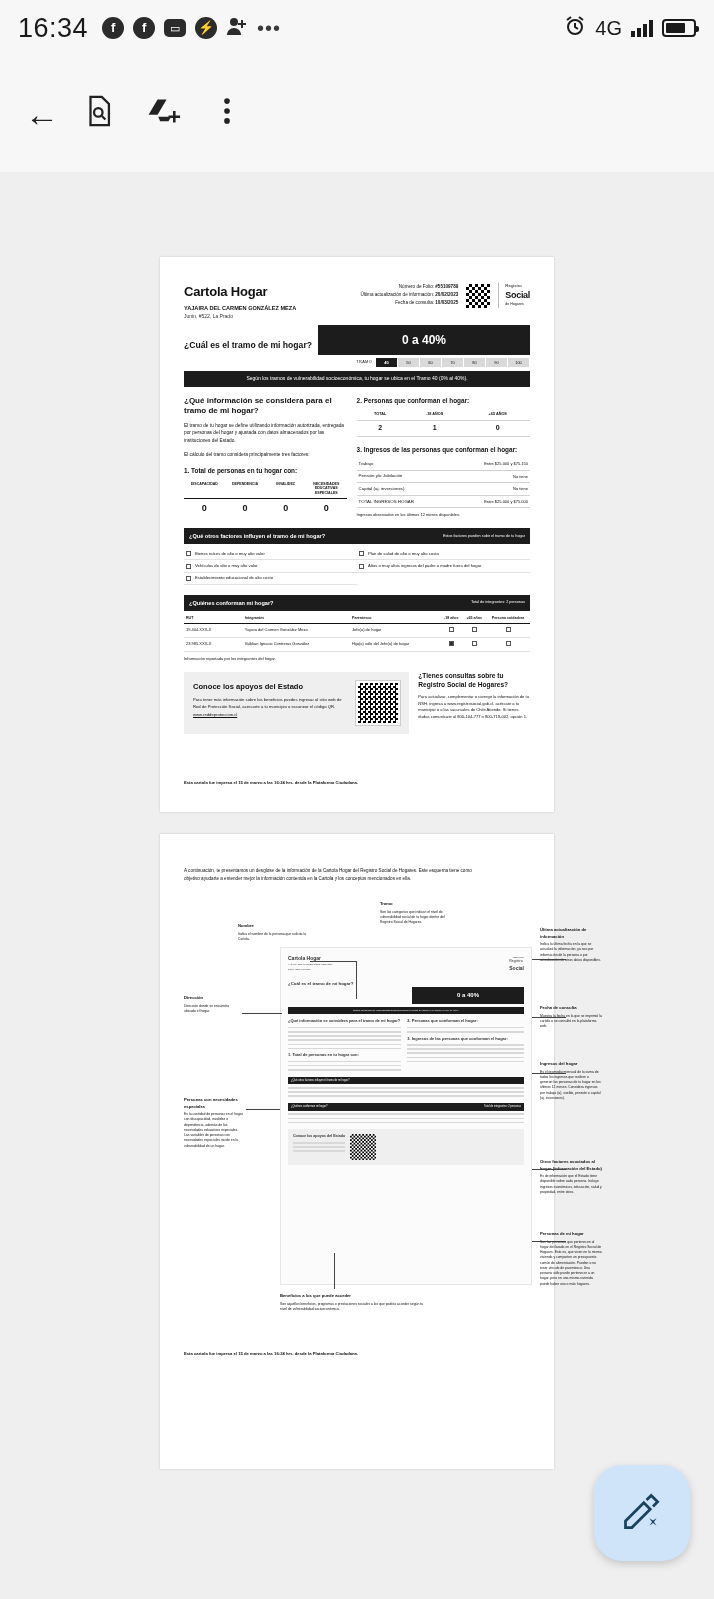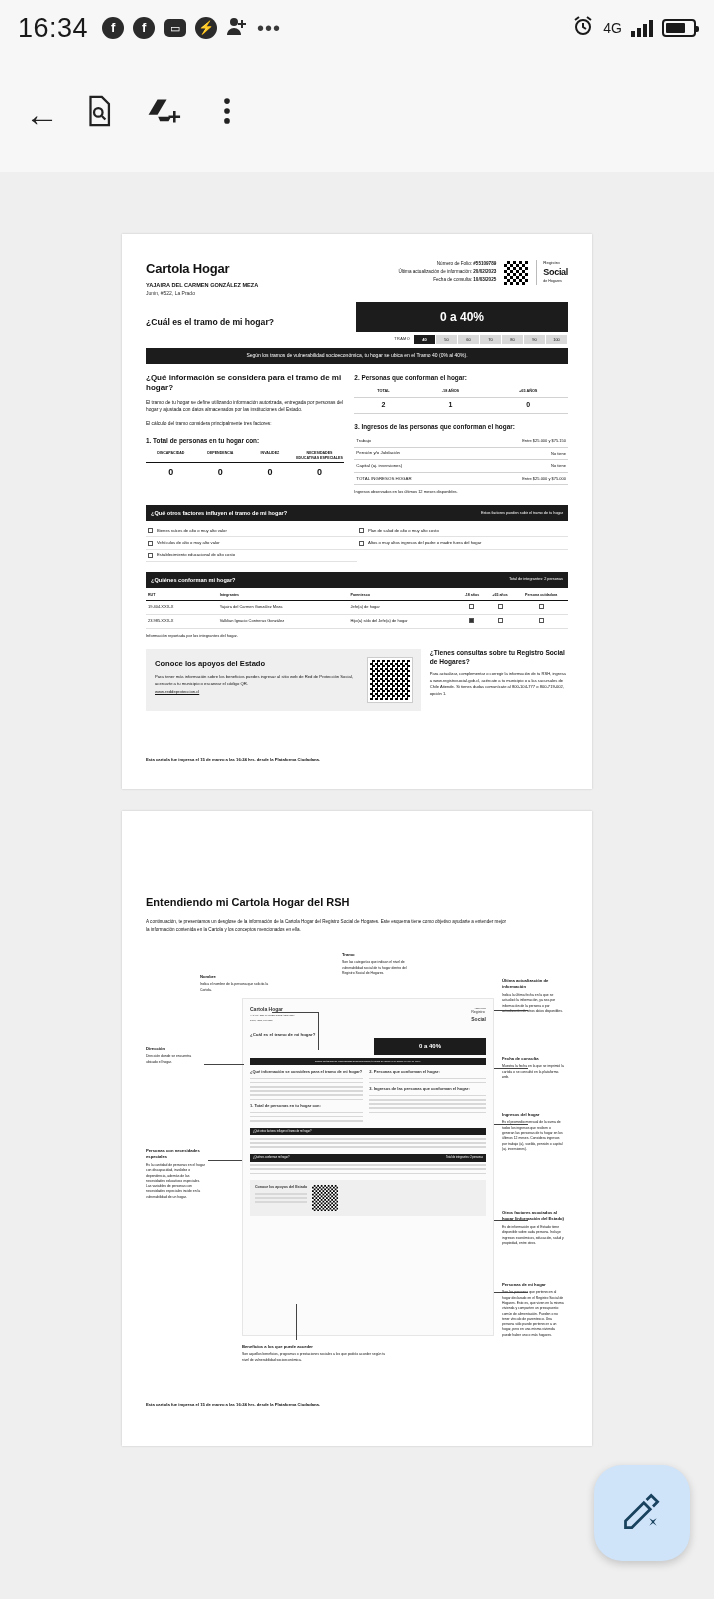--- a/index.html
+++ b/index.html
@@ -29,21 +29,21 @@
     background: #2b2b2b; color: #fff;
     font-size: 13px; line-height: 22px; text-align: center;
     font-weight: bold;
   }
   .rounded-ic {
     width: 22px; height: 18px; border-radius: 5px;
     background: #2b2b2b; color: #fff;
     font-size: 11px; line-height: 18px; text-align: center;
   }
   .dots-ic { font-size: 20px; color: #3a3a3a; letter-spacing: 1px; }
-  .net-txt { font-size: 14px; }
+  .net-txt { font-size: 20px; }
   .bars { display: flex; align-items: flex-end; gap: 2px; height: 18px; }
   .bars i { width: 4px; background: #1a1a1a; display: block; }
   .bars i:nth-child(1) { height: 6px; }
   .bars i:nth-child(2) { height: 9px; }
   .bars i:nth-child(3) { height: 13px; }
   .bars i:nth-child(4) { height: 17px; }
   .battery {
     width: 34px; height: 18px; border: 2px solid #1a1a1a; border-radius: 4px;
     position: relative; padding: 2px;
   }
@@ -73,22 +73,22 @@
 
   
   .viewer {
     position: absolute;
     top: 172px; left: 0; right: 0; bottom: 0;
     background: #efefef;
     overflow: hidden;
   }
   .page {
     background: #fff;
-    margin: 62px auto 0;
-    width: 470px;
+    margin: 85px auto 0;
+    width: 394px;
     box-shadow: 0 0 2px rgba(0,0,0,.18);
     padding: 26px 24px;
   }
   .page2 { margin-top: 22px; height: 635px; }
 
   
   .doc { color: #111; font-size: 5.2px; line-height: 1.45; }
   .doc-head { display: flex; align-items: flex-start; justify-content: space-between; }
   .brand-title { font-size: 13px; font-weight: bold; letter-spacing: -.2px; }
   .brand-sub { font-size: 5.6px; font-weight: bold; margin-top: 2px; }
@@ -471,21 +471,20 @@
           <p>Para actualizar, complementar o corregir la información de tu RSH, ingresa a www.registrosocial.gob.cl, acércate a tu municipio o a las sucursales de Chile Atiende. Si tienes dudas comunícate al 800-104-777 o 800-719-002, opción 1.</p>
         </div>
       </div>
 
       <div class="footer-note">Esta cartola fue impresa el 15 de marzo a las 16:24 hrs. desde la Plataforma Ciudadana.</div>
     </div>
   </div>
 
   <div class="page page2">
     <div class="doc">
-      <div class="p2-title">Entendiendo mi Cartola Hogar del RSH</div>
       <div class="p2-lead">A continuación, te presentamos un desglose de la información de la Cartola Hogar del Registro Social de Hogares. Este esquema tiene como objetivo ayudarte a entender mejor la información contenida en la Cartola y los conceptos mencionados en ella.</div>
 
       <div class="diagram">
 
         <div class="mini-doc">
           <div class="md-row">
             <div>
               <div class="md-title">Cartola Hogar</div>
               <div class="md-sub">YAJAIRA DEL CARMEN GONZÁLEZ MEZA</div>
               <div class="md-sub">Junin, #522, La Prado</div>

